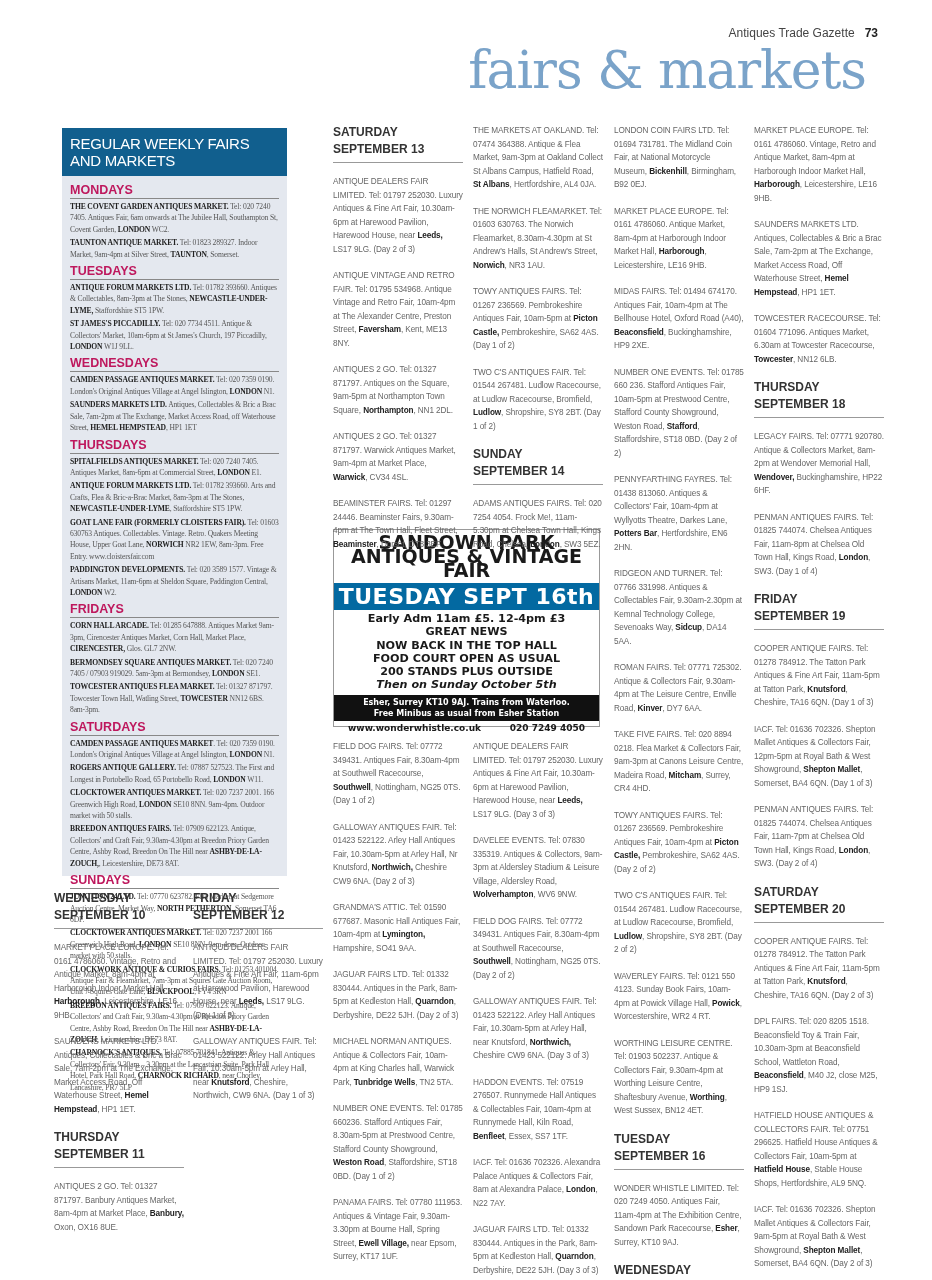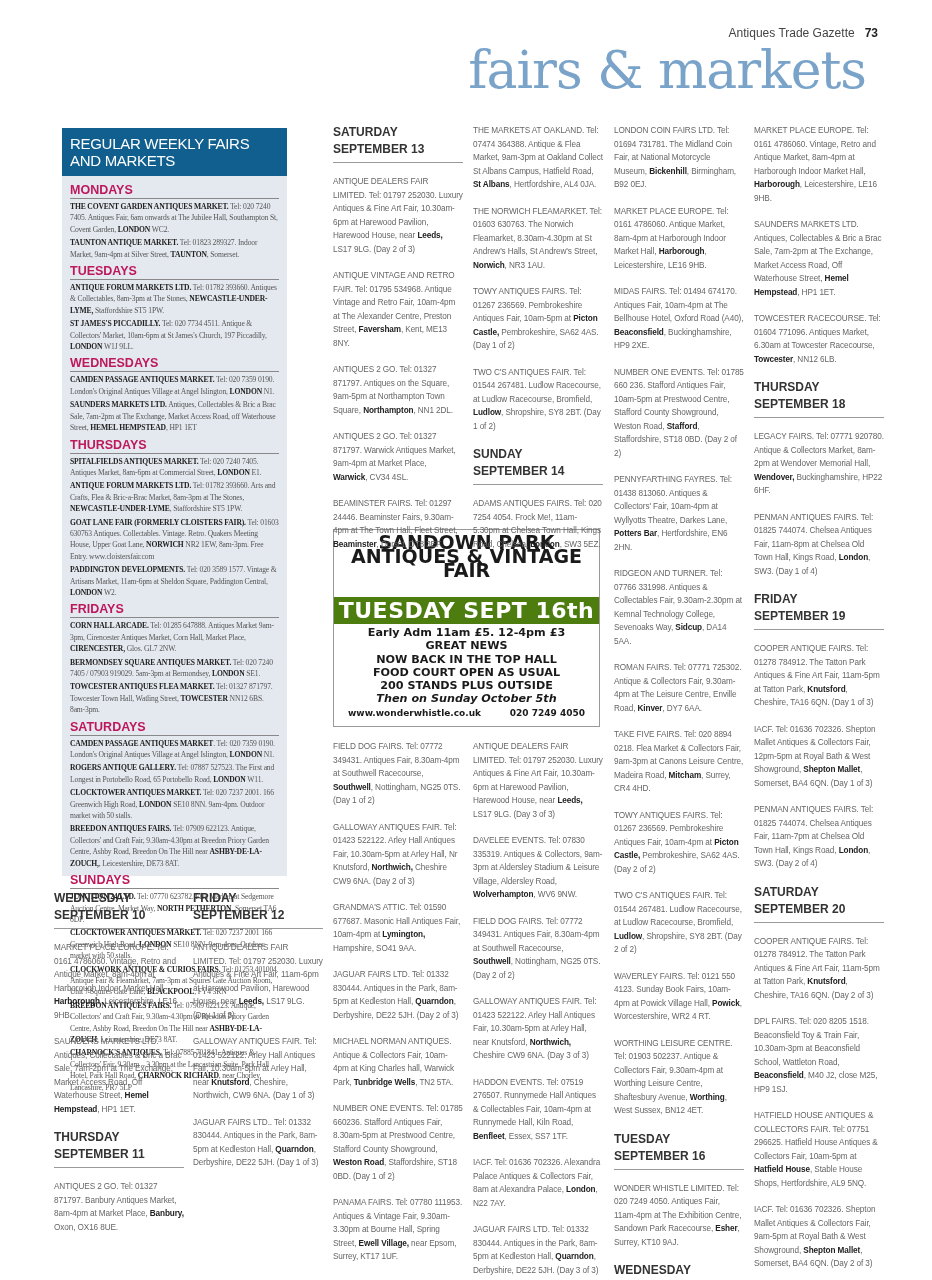--- a/index.html
+++ b/index.html
@@ -11,21 +11,21 @@
   .panel-head { background:#115f8e; color:#fff; font-size:15px; padding:7px 8px; letter-spacing:-0.3px; }
   .panel-body { padding:3px 8px 0 8px; }
   .day-h { font-size:12.5px; font-weight:bold; color:#be185d; border-bottom:1px solid #888; margin-top:4px; padding-bottom:1px; }
   .entry { font-size:7.6px; line-height:11.4px; color:#555; margin-top:2px; letter-spacing:-0.15px;font-family:Liberation Serif, serif; }
   .entry b, .col-entry b { color:#222; }
   .col { position:absolute; width:130px; }
   .col-h { font-size:12px; font-weight:bold; color:#333; line-height:17px; border-bottom:1px solid #999; padding-bottom:4px; margin-bottom:12px; }
   .col-entry { font-size:8.2px; line-height:13.5px; color:#666; margin-bottom:13px; letter-spacing:-0.1px; }
   .advert { position:absolute; left:333px; top:529px; width:265px; height:196px; border:1px solid #999; background:#fff; text-align:center; font-family:"DejaVu Sans", sans-serif; font-weight:bold; color:#1a1a1a; }
   .ad-l1 { font-size:19px; line-height:14px; margin-top:5px; }
-  .ad-band { background:#4d7c0f; color:#fff; font-size:22px; line-height:27px; margin-top:20px; letter-spacing:0.5px; }
+  .ad-band { background:#0369a1; color:#fff; font-size:22px; line-height:27px; margin-top:6px; letter-spacing:0.5px; }
   .ad-l3 { font-size:11.2px; line-height:13.3px; }
   .ad-it { font-style:italic; font-size:11.2px; line-height:13.3px; }
   .ad-band2 { background:#111; color:#fff; font-size:8px; line-height:11px; padding:2px 0; margin-top:3px; }
   .ad-foot { display:flex; justify-content:space-between; padding:2px 14px; font-size:9px; }
 </style>
 </head>
 <body>
 
 <div class="masthead">
   <span>Antiques Trade Gazette</span><span class="pg">73</span>
@@ -72,20 +72,24 @@
   <div class="ad-l1" style="margin-top:0">ANTIQUES &amp; VINTAGE FAIR</div>
   <div class="ad-band">TUESDAY SEPT 16th</div>
   <div style="margin-top:2px">
     <div class="ad-l3">Early Adm 11am £5. 12-4pm £3</div>
     <div class="ad-l3">GREAT NEWS</div>
     <div class="ad-l3">NOW BACK IN THE TOP HALL</div>
     <div class="ad-l3">FOOD COURT OPEN AS USUAL</div>
     <div class="ad-l3">200 STANDS PLUS OUTSIDE</div>
     <div class="ad-it">Then on Sunday October 5th</div>
   </div>
+  <div class="ad-band2">
+    <div>Esher, Surrey KT10 9AJ. Trains from Waterloo.</div>
+    <div>Free Minibus as usual from Esher Station</div>
+  </div>
   <div class="ad-foot">
     <span>www.wonderwhistle.co.uk</span>
     <span>020 7249 4050</span>
   </div>
 </div>
 
 <div id="columns">
     <div class="col" style="left: 54px; top: 890px;">
       <div class="col-h">
         <div>WEDNESDAY</div>
@@ -99,21 +103,20 @@
       </div>
       <div class="col-entry"><span>ANTIQUES 2 GO. Tel: 01327 871797. Banbury Antiques Market, 8am-4pm at Market Place, </span><b>Banbury,</b><span> Oxon, OX16 8UE.</span></div>
     </div>
     <div class="col" style="left: 193px; top: 890px;">
       <div class="col-h">
         <div>FRIDAY</div>
         <div>SEPTEMBER 12</div>
       </div>
       <div class="col-entry"><span>ANTIQUE DEALERS FAIR LIMITED. Tel: 01797 252030. Luxury Antiques &amp; Fine Art Fair, 11am-6pm at Harewood Pavilion, Harewood House, near </span><b>Leeds,</b><span> LS17 9LG. (Day 1 of 3)</span></div>
       <div class="col-entry"><span>GALLOWAY ANTIQUES FAIR. Tel: 01423 522122. Arley Hall Antiques Fair, 10.30am-5pm at Arley Hall, near </span><b>Knutsford</b><span>, Cheshire, Northwich, CW9 6NA. (Day 1 of 3)</span></div>
-      <div class="col-entry"><span>JAGUAR FAIRS LTD.. Tel: 01332 830444. Antiques in the Park, 8am-5pm at Kedleston Hall, </span><b>Quarndon</b><span>, Derbyshire, DE22 5JH. (Day 1 of 3)</span></div>
     </div>
     <div class="col" style="left: 333px; top: 124px;">
       <div class="col-h">
         <div>SATURDAY</div>
         <div>SEPTEMBER 13</div>
       </div>
       <div class="col-entry"><span>ANTIQUE DEALERS FAIR LIMITED. Tel: 01797 252030. Luxury Antiques &amp; Fine Art Fair, 10.30am-6pm at Harewood Pavilion, Harewood House, near </span><b>Leeds,</b><span> LS17 9LG. (Day 2 of 3)</span></div>
       <div class="col-entry"><span>ANTIQUE VINTAGE AND RETRO FAIR. Tel: 01795 534968. Antique Vintage and Retro Fair, 10am-4pm at The Alexander Centre, Preston Street, </span><b>Faversham</b><span>, Kent, ME13 8NY.</span></div>
       <div class="col-entry"><span>ANTIQUES 2 GO. Tel: 01327 871797. Antiques on the Square, 9am-5pm at Northampton Town Square, </span><b>Northampton</b><span>, NN1 2DL.</span></div>
       <div class="col-entry"><span>ANTIQUES 2 GO. Tel: 01327 871797. Warwick Antiques Market, 9am-4pm at Market Place, </span><b>Warwick</b><span>, CV34 4SL.</span></div>

